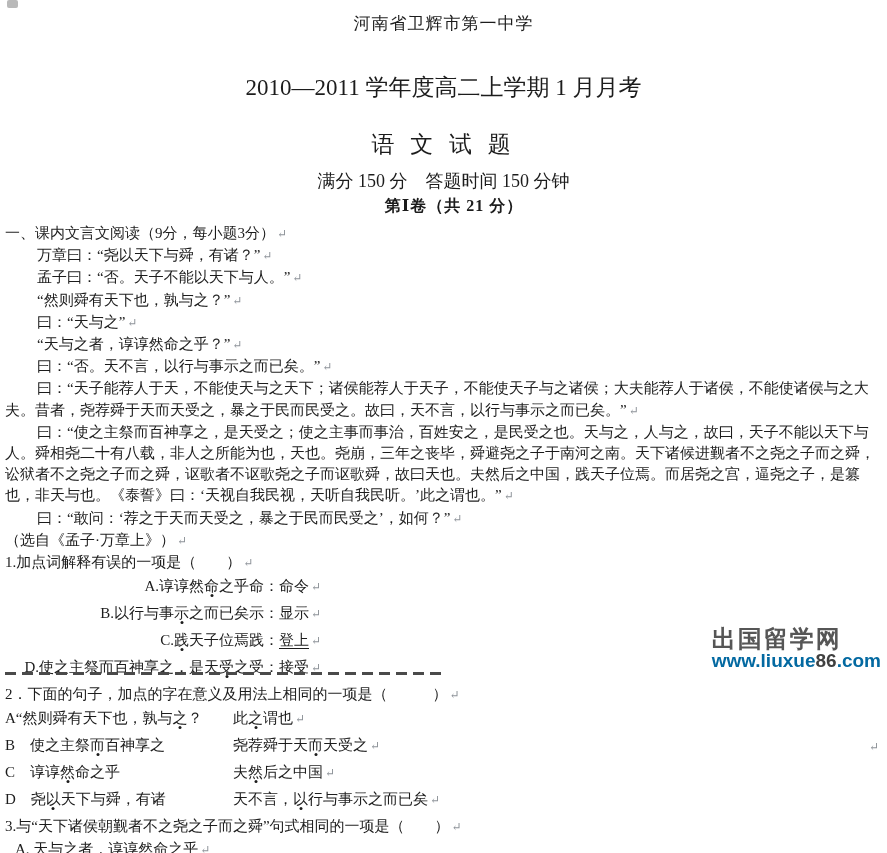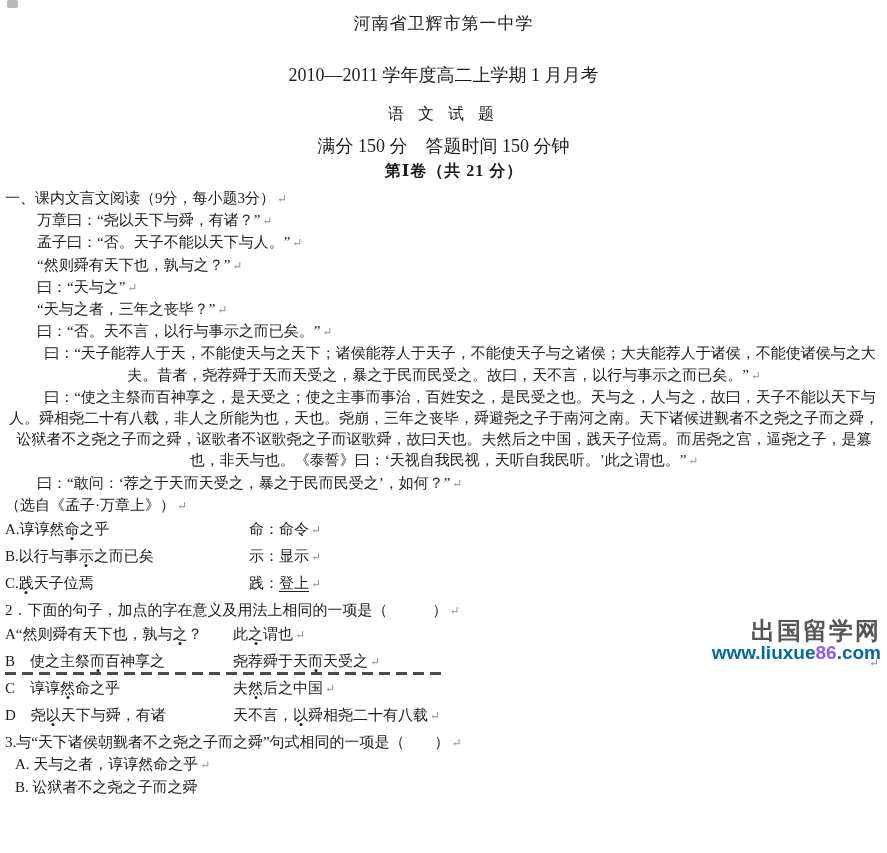--- a/index.html
+++ b/index.html
@@ -7,61 +7,61 @@
   body {
     font-family:"Liberation Serif","DejaVu Serif",serif;
     color:#1c1c1c;
     position:relative;
   }
   #page { position:relative; width:887px; height:675px; }
 
   
   .hline { text-align:center; white-space:pre-wrap; }
   .school  { padding-top:12px; font-size:17px; letter-spacing:1px; }
-  .term    { margin-top:28px; font-size:18px; }
-  .title   { margin-top:17px; font-size:16px; letter-spacing:5px; }
+  .term    { margin-top:37px; font-size:23px; }
+  .title   { margin-top:26px; font-size:23px; letter-spacing:5px; }
   .info    { margin-top:9px;  font-size:18px; }
   .volume  { margin-top:3px;  font-size:16px; font-weight:bold; letter-spacing:1px;margin-left:21px; }
 
   
   #doc-body { margin-top:6px; padding:0 4px 0 5px; }
   .line { font-size:15px; line-height:21.2px; white-space:pre-wrap; position:relative; }
   .section  { }
   .dialog   { text-indent:32px; }
-  .para     { text-indent:32px;text-align:center; }
+  .para     { text-indent:32px; }
   .plain    { }
   .question { }
   .opt      { padding-left:10px; }
   .q1row, .q2row { margin:2px 0; height:25px; }
   .col1 { display:inline-block; vertical-align:top; }
-  .q1row .col1 { width:244px; }
+  .q1row .col1 { width:244px;text-align:right; }
   .q2row .col1 { width:228px; }
   .col2 { display:inline-block; vertical-align:top; }
 
   
   .em-dot { position:relative; }
   .em-dot::after {
     content:""; position:absolute; left:50%; bottom:-3px;
     width:3px; height:3px; background:#1c1c1c; border-radius:50%;
     transform:translateX(-50%);
   }
   .em-ul { text-decoration:underline; text-underline-offset:3px; }
 
   
   .cr { color:#8f949a; font-size:12px; padding-left:2px; }
   .cr.tail { position:absolute; right:4px; top:2px; }
 
   
-  #watermark { position:absolute; right:6px; bottom:12px; text-align:right; line-height:1.05; }
+  #watermark { position:absolute; right:6px; bottom:4px; text-align:left; line-height:1.05; }
   .wm-name { font-size:24px; font-weight:bold; color:#565656; letter-spacing:2px;
              font-family:"Liberation Sans","DejaVu Sans",sans-serif; }
   .wm-url  { font-size:19px; font-weight:bold;
              font-family:"Liberation Sans","DejaVu Sans",sans-serif; }
   .wm-blue { color:#0369a1; }
-  .wm-red  { color:#8b5cf6; }
+  .wm-red  { color:#404040; }
 
   
   #smudge-topleft { position:absolute; left:7px; top:0; width:11px; height:8px;
                     background:#b9b9b9; border-radius:2px; }
   #cutoff-bottom { position:absolute; left:5px; bottom:0; width:438px; height:3px;
                    background:repeating-linear-gradient(90deg,#4a4a4a 0 11px,transparent 11px 17px); }
 </style>
 </head>
 <body>
 
@@ -74,34 +74,36 @@
   <div class="hline title">语 文 试 题</div>
   <div class="hline info">满分 150 分　答题时间 150 分钟</div>
   <div class="hline volume">第Ⅰ卷（共 21 分）</div>
 
   <div id="doc-body">
       <div class="line section"><span>一、课内文言文阅读（9分，每小题3分）</span><span class="cr">↵</span></div>
       <div class="line dialog"><span>万章曰：“尧以天下与舜，有诸？”</span><span class="cr">↵</span></div>
       <div class="line dialog"><span>孟子曰：“否。天子不能以天下与人。”</span><span class="cr">↵</span></div>
       <div class="line dialog"><span>“然则舜有天下也，孰与之？”</span><span class="cr">↵</span></div>
       <div class="line dialog"><span>曰：“天与之”</span><span class="cr">↵</span></div>
-      <div class="line dialog"><span>“天与之者，三年之丧毕？”</span><span class="cr">↵</span></div>
+      <div class="line dialog"><span>“天与之者，谆谆然命之乎？”</span><span class="cr">↵</span></div>
       <div class="line dialog"><span>曰：“否。天不言，以行与事示之而已矣。”</span><span class="cr">↵</span></div>
       <div class="line para"><span>曰：“天子能荐人于天，不能使天与之天下；诸侯能荐人于天子，不能使天子与之诸侯；大夫能荐人于诸侯，不能使诸侯与之大夫。昔者，尧荐舜于天而天受之，暴之于民而民受之。故曰，天不言，以行与事示之而已矣。”</span><span class="cr">↵</span></div>
       <div class="line para"><span>曰：“使之主祭而百神享之，是天受之；使之主事而事治，百姓安之，是民受之也。天与之，人与之，故曰，天子不能以天下与人。舜相尧二十有八载，非人之所能为也，天也。尧崩，三年之丧毕，舜避尧之子于南河之南。天下诸候进觐者不之尧之子而之舜，讼狱者不之尧之子而之舜，讴歌者不讴歌尧之子而讴歌舜，故曰天也。夫然后之中国，践天子位焉。而居尧之宫，逼尧之子，是篡也，非天与也。《泰誓》曰：‘天视自我民视，天听自我民听。’此之谓也。”</span><span class="cr">↵</span></div>
       <div class="line dialog"><span>曰：“敢问：‘荐之于天而天受之，暴之于民而民受之’，如何？”</span><span class="cr">↵</span></div>
       <div class="line plain"><span>（选自《孟子·万章上》）</span><span class="cr">↵</span></div>
+      <div class="line question"><span>1.加点词解释有误的一项是（　　）</span><span class="cr">↵</span></div>
       <div class="line q1row"><span class="col1"><span>A.谆谆然</span><span class="em-dot">命</span><span>之乎</span></span><span class="col2"><span>命：命令</span></span><span class="cr">↵</span></div>
       <div class="line q1row"><span class="col1"><span>B.以行与事</span><span class="em-dot">示</span><span>之而已矣</span></span><span class="col2"><span>示：显示</span></span><span class="cr">↵</span></div>
       <div class="line q1row"><span class="col1"><span>C.</span><span class="em-dot">践</span><span>天子位焉</span></span><span class="col2"><span>践：</span><span class="em-ul">登上</span></span><span class="cr">↵</span></div>
+      <div class="line q1row"><span class="col1"><span>D.使之主祭而百神享之，是天</span><span class="em-dot">受</span><span>之</span></span><span class="col2"><span>受：接受</span></span><span class="cr">↵</span></div>
       <div class="line question"><span>2．下面的句子，加点的字在意义及用法上相同的一项是（　　　）</span><span class="cr">↵</span></div>
       <div class="line q2row"><span class="col1"><span>A“然则舜有天下也，孰与</span><span class="em-dot">之</span><span>？</span></span><span class="col2"><span>此</span><span class="em-dot">之</span><span>谓也</span></span><span class="cr">↵</span></div>
       <div class="line q2row"><span class="col1"><span>B　使之主祭</span><span class="em-dot">而</span><span>百神享之</span></span><span class="col2"><span>尧荐舜于天</span><span class="em-dot">而</span><span>天受之</span></span><span class="cr">↵</span><span class="cr tail">↵</span></div>
       <div class="line q2row"><span class="col1"><span>C　谆谆</span><span class="em-dot">然</span><span>命之乎</span></span><span class="col2"><span>夫</span><span class="em-dot">然</span><span>后之中国</span></span><span class="cr">↵</span></div>
-      <div class="line q2row"><span class="col1"><span>D　尧</span><span class="em-dot">以</span><span>天下与舜，有诸</span></span><span class="col2"><span>天不言，</span><span class="em-dot">以</span><span>舜相尧二十有八载</span></span><span class="cr">↵</span></div>
+      <div class="line q2row"><span class="col1"><span>D　尧</span><span class="em-dot">以</span><span>天下与舜，有诸</span></span><span class="col2"><span>天不言，</span><span class="em-dot">以</span><span>行与事示之而已矣</span></span><span class="cr">↵</span></div>
       <div class="line question"><span>3.与“天下诸侯朝觐者不之尧之子而之舜”句式相同的一项是（　　）</span><span class="cr">↵</span></div>
       <div class="line opt"><span>A. 天与之者，谆谆然命之乎</span><span class="cr">↵</span></div>
       <div class="line opt"><span>B. 讼狱者不之尧之子而之舜</span></div>
     </div>
 
   <div id="watermark">
     <div class="wm-name">出国留学网</div>
     <div class="wm-url"><span class="wm-blue">www.liuxue</span><span class="wm-red">86</span><span class="wm-blue">.com</span></div>
   </div>
 

